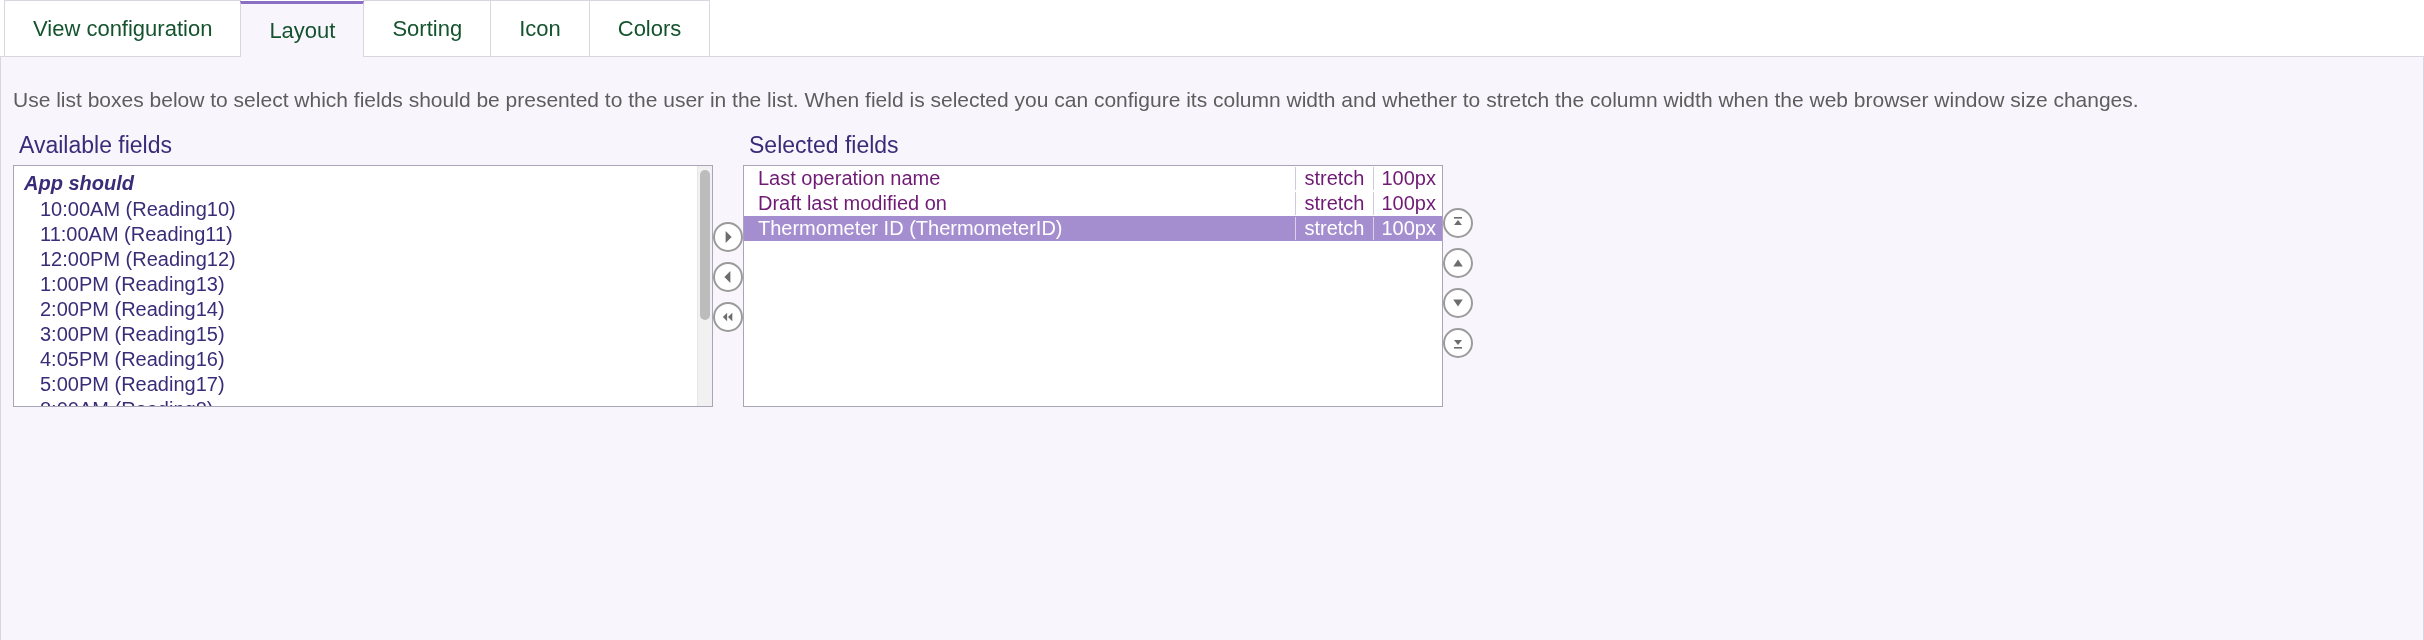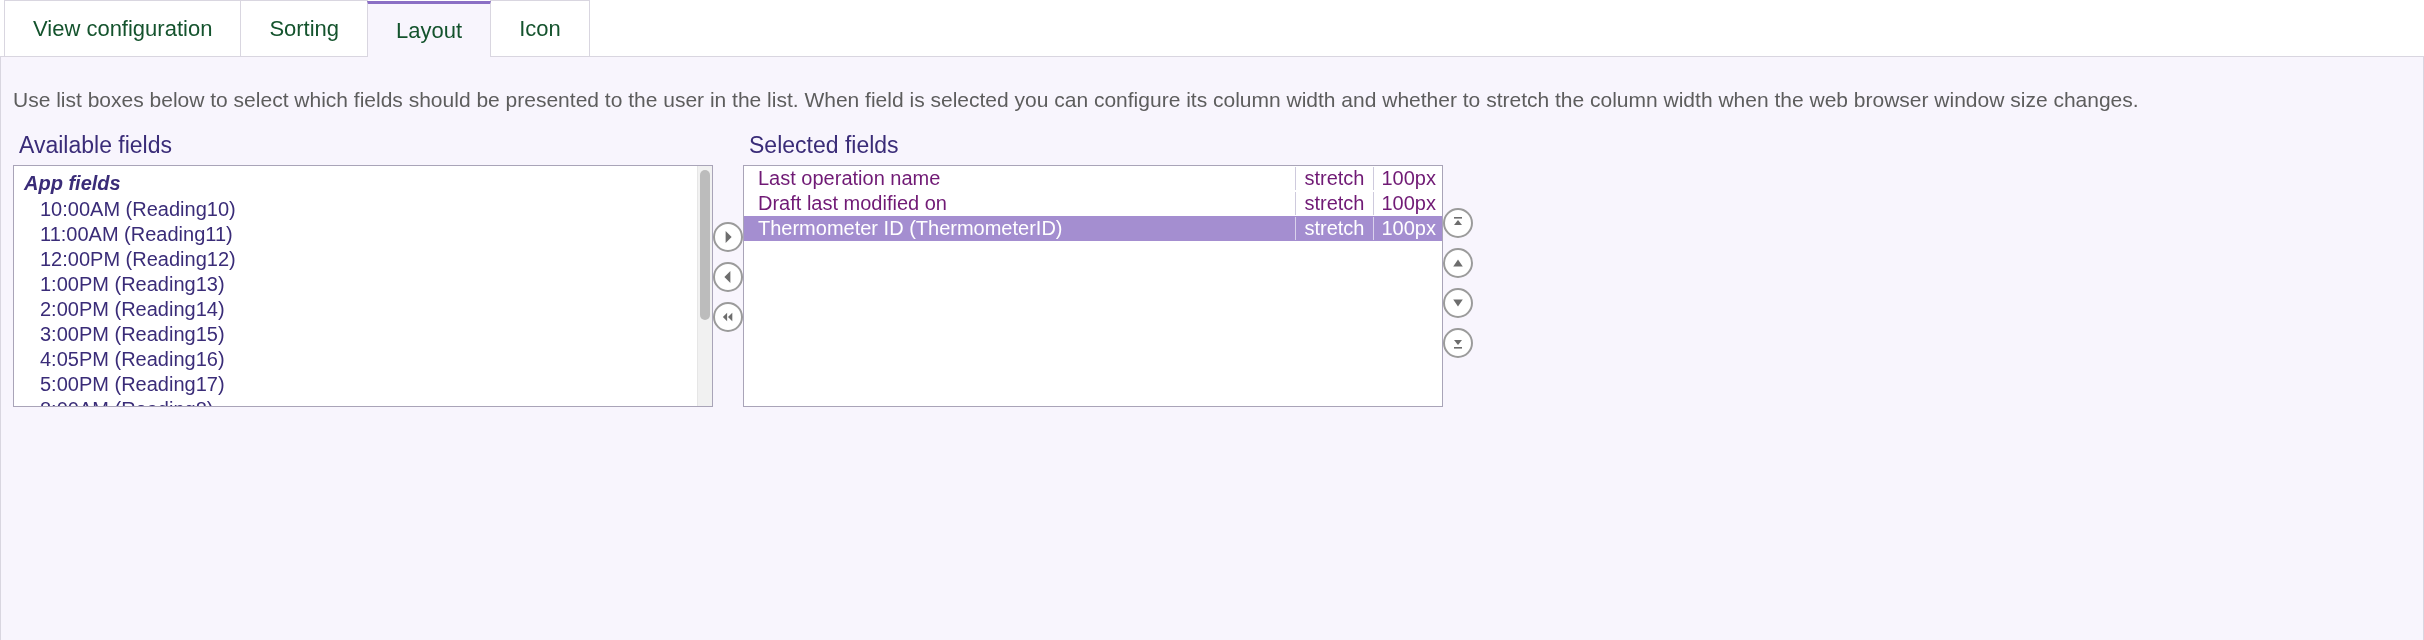--- a/index.html
+++ b/index.html
@@ -188,35 +188,36 @@
     margin-top: 76px;
   }
 </style>
 </head>
 <body>
 
 <div class="viewport">
 
   <div class="tabstrip">
     <div class="tab">View configuration</div>
+    <div class="tab active">Layout</div>
     <div class="tab">Sorting</div>
-    <div class="tab active">Layout</div>
     <div class="tab">Icon</div>
+    <div class="tab">Colors</div>
   </div>
 
   <div class="panel">
     <div class="description">Use list boxes below to select which fields should be presented to the user in the list. When field is selected you can configure its column width and whether to stretch the column width when the web browser window size changes.</div>
 
     <div class="columns">
 
       <div class="left">
         <div class="col-title">Available fields</div>
         <div class="listbox">
           <div class="list-inner">
-            <div class="group-header">App fields</div>
+            <div class="group-header">App should</div>
             <div class="field-item">10:00AM (Reading10)</div>
             <div class="field-item">11:00AM (Reading11)</div>
             <div class="field-item">12:00PM (Reading12)</div>
             <div class="field-item">1:00PM (Reading13)</div>
             <div class="field-item">2:00PM (Reading14)</div>
             <div class="field-item">3:00PM (Reading15)</div>
             <div class="field-item">4:05PM (Reading16)</div>
             <div class="field-item">5:00PM (Reading17)</div>
             <div class="field-item">8:00AM (Reading8)</div>
 

